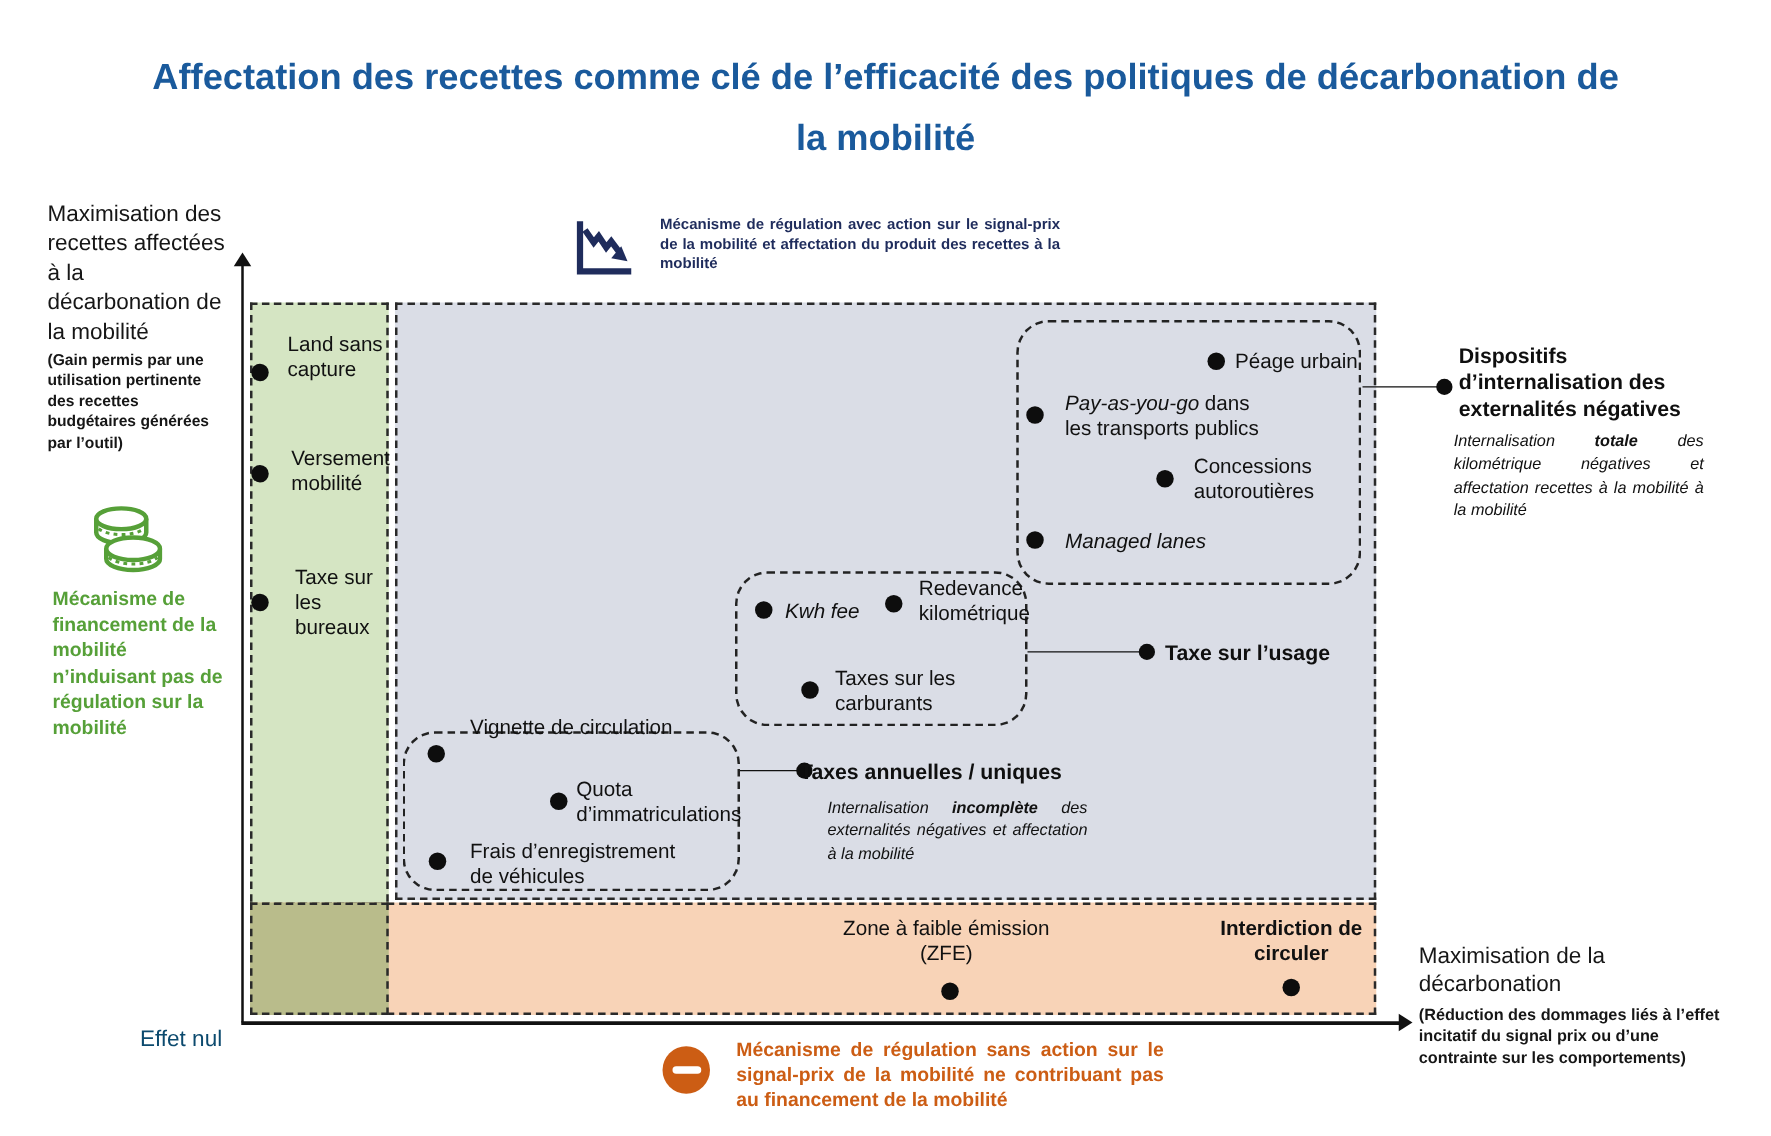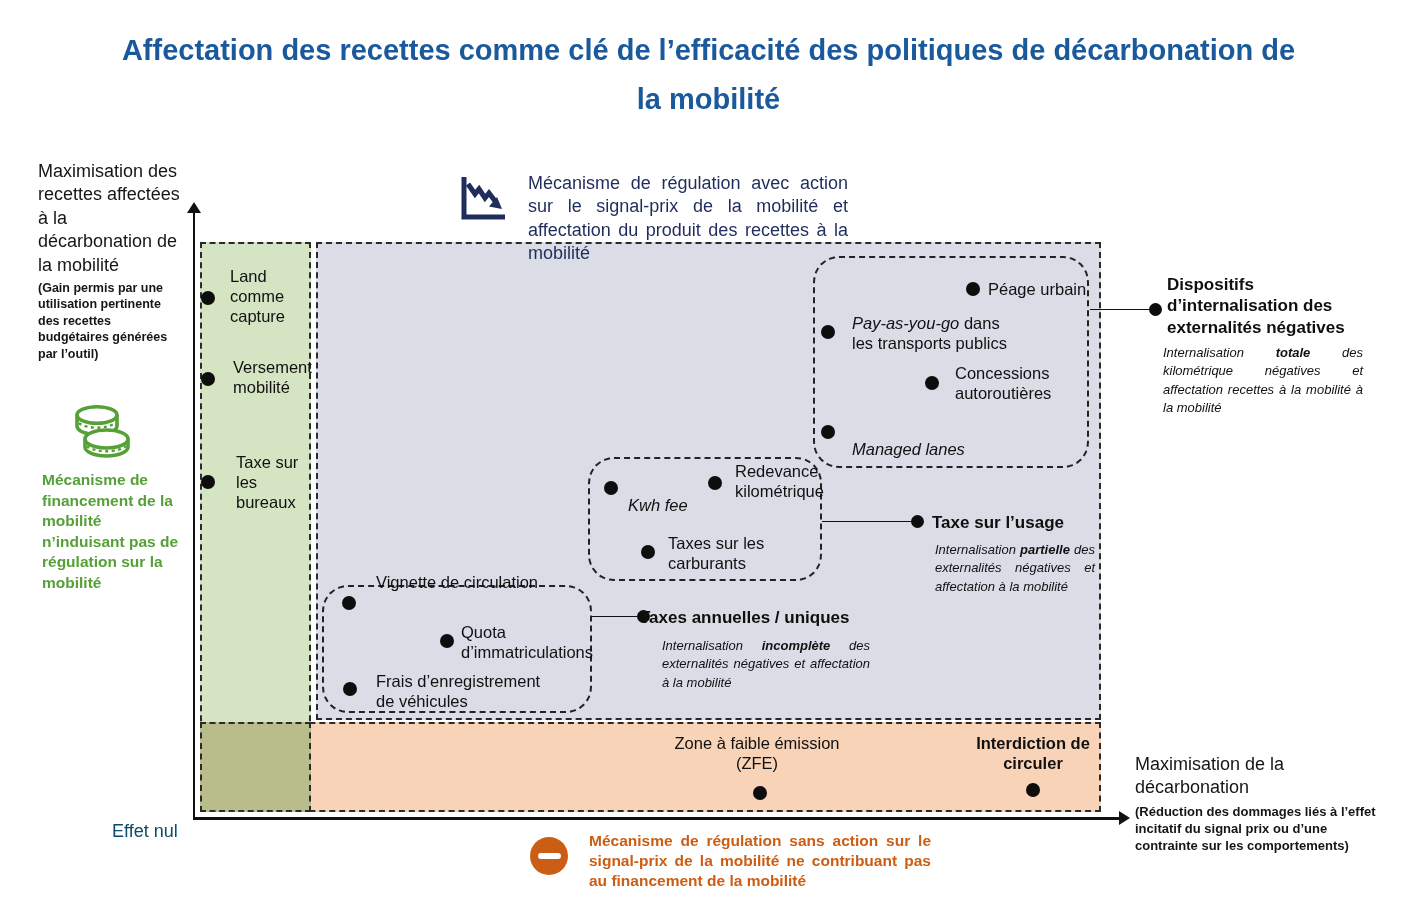--- a/index.html
+++ b/index.html
@@ -1,20 +1,20 @@
 <!DOCTYPE html>
 <html><head>
 <meta charset="utf-8">
 <style>
   html,body{margin:0;padding:0;background:#fff;}
   #stage{position:relative;width:1417px;height:909px;background:#fff;overflow:hidden;
          font-family:"Liberation Sans","DejaVu Sans",sans-serif;color:#141414;}
 
   
-  #title{position:absolute;top:26px;left:0;right:0;margin:0 auto;max-width:1190px;
+  #title{position:absolute;top:26px;left:0;right:0;margin:12px auto;max-width:1190px;
          text-align:center;font-size:29px;font-weight:bold;line-height:1.7;color:#1a5a9c;}
 
   
   .axis-line-v{position:absolute;left:193px;top:212px;width:2.4px;height:606px;background:#111;}
   .arrow-up{position:absolute;left:187px;top:202px;width:0;height:0;
             border-left:7px solid transparent;border-right:7px solid transparent;border-bottom:11px solid #111;}
   .axis-line-h{position:absolute;left:193px;top:817px;width:928px;height:2.6px;background:#111;}
   .arrow-right{position:absolute;left:1119px;top:811px;width:0;height:0;
                border-top:7px solid transparent;border-bottom:7px solid transparent;border-left:11px solid #111;}
 
@@ -32,33 +32,33 @@
 
   
   .cluster{position:absolute;border:2px dashed #222;border-radius:26px;box-sizing:border-box;}
   #cluster-internalisation{left:813px;top:256px;width:276px;height:212px;}
   #cluster-usage{left:588px;top:457px;width:234px;height:124px;}
   #cluster-annual{left:322px;top:585px;width:270px;height:128px;}
 
   
   .bullet{position:absolute;width:14px;height:14px;border-radius:50%;background:#0d0d0d;}
   .item{position:absolute;font-size:16.5px;line-height:1.22;color:#111;}
-  .it{font-style:italic;margin-top:16px;}
+  .it{font-style:italic;}
   .ctr{text-align:center;}
 
   
   .connector{position:absolute;border-top:1.7px solid #111;}
   .conn-dot{position:absolute;right:-12px;top:-7.5px;width:13px;height:13px;border-radius:50%;background:#0d0d0d;}
 
   
   .group-label{position:absolute;font-size:17px;font-weight:bold;line-height:1.25;color:#0f0f0f;}
   .group-note{position:absolute;font-size:13px;font-style:italic;text-align:justify;line-height:1.42;color:#111;}
 
   
-  #legend-top-text{position:absolute;left:528px;top:172px;width:320px;font-size:18px;font-weight:normal;
+  #legend-top-text{position:absolute;left:528px;top:172px;width:320px;font-size:12px;font-weight:bold;
                    color:#1f2c5c;text-align:justify;line-height:1.3;}
   #legend-left-text{position:absolute;left:42px;top:470px;width:140px;font-size:15.5px;font-weight:bold;
                     color:#56a038;line-height:1.33;}
   #legend-bottom-text{position:absolute;left:589px;top:831px;width:342px;font-size:15.5px;font-weight:bold;
                       color:#cc5d14;text-align:justify;line-height:1.3;}
   #no-entry{position:absolute;left:530px;top:837px;width:38px;height:38px;border-radius:50%;
             background:#cc5d14;display:flex;align-items:center;justify-content:center;}
   #no-entry .bar{width:23px;height:6px;border-radius:3px;background:#fff;}
   .icon-abs{position:absolute;}
 </style>
@@ -100,21 +100,21 @@
     <path d="M9 21 a20 8.3 0 0 0 36 0" fill="none" stroke="#56a038" stroke-width="2.4" stroke-dasharray="3 3.4"></path>
     <g fill="#fff" stroke="#56a038" stroke-width="3.6">
       <path d="M15 37 v8 c0 5 9.6 9 21.5 9 s21.5 -4 21.5 -9 v-8"></path>
       <ellipse cx="36.5" cy="37" rx="21.5" ry="9"></ellipse>
     </g>
     <path d="M17 44 a21.5 9 0 0 0 39 0" fill="none" stroke="#56a038" stroke-width="2.4" stroke-dasharray="3 3.4"></path>
   </svg>
   <div id="legend-left-text">Mécanisme de financement de la mobilité n’induisant pas de régulation sur la mobilité</div>
 
   <span class="bullet" style="left:201px;top:291px;"></span>
-  <div class="item" style="left:230px;top:266px;width:80px;">Land comme capture</div>
+  <div class="item" style="left:230px;top:266px;width:80px;">Land sans capture</div>
   <span class="bullet" style="left:201px;top:372px;"></span>
   <div class="item" style="left:233px;top:357px;width:106px;">Versement mobilité</div>
   <span class="bullet" style="left:201px;top:475px;"></span>
   <div class="item" style="left:236px;top:452px;width:80px;">Taxe sur les bureaux</div>
 
   <div class="cluster" id="cluster-internalisation"></div>
   <span class="bullet" style="left:966px;top:282px;"></span>
   <div class="item" style="left:988px;top:279px;width:140px;">Péage urbain</div>
   <span class="bullet" style="left:821px;top:325px;"></span>
   <div class="item" style="left:852px;top:313px;width:164px;"><span class="it">Pay-as-you-go</span><span> dans les transports publics</span></div>
@@ -134,21 +134,20 @@
   <div class="item it" style="left:628px;top:479px;width:100px;">Kwh fee</div>
   <span class="bullet" style="left:708px;top:476px;"></span>
   <div class="item" style="left:735px;top:461px;width:100px;">Redevance kilométrique</div>
   <span class="bullet" style="left:641px;top:545px;"></span>
   <div class="item" style="left:668px;top:533px;width:115px;">Taxes sur les carburants</div>
 
   <div class="connector" style="left:822px;top:521px;width:90px;">
     <span class="conn-dot"></span>
   </div>
   <div class="group-label" style="left:932px;top:512px;width:200px;">Taxe sur l’usage</div>
-  <div class="group-note" style="left:935px;top:541px;width:160px;"><span>Internalisation </span><b>partielle</b><span> des externalités négatives et affectation à la mobilité</span></div>
 
   <div class="cluster" id="cluster-annual"></div>
   <span class="bullet" style="left:342px;top:596px;"></span>
   <div class="item" style="left:376px;top:572px;width:200px;">Vignette de circulation</div>
   <span class="bullet" style="left:440px;top:634px;"></span>
   <div class="item" style="left:461px;top:622px;width:135px;">Quota d’immatriculations</div>
   <span class="bullet" style="left:343px;top:682px;"></span>
   <div class="item" style="left:376px;top:671px;width:170px;">Frais d’enregistrement de véhicules</div>
 
   <div class="connector" style="left:592px;top:616px;width:46px;">

